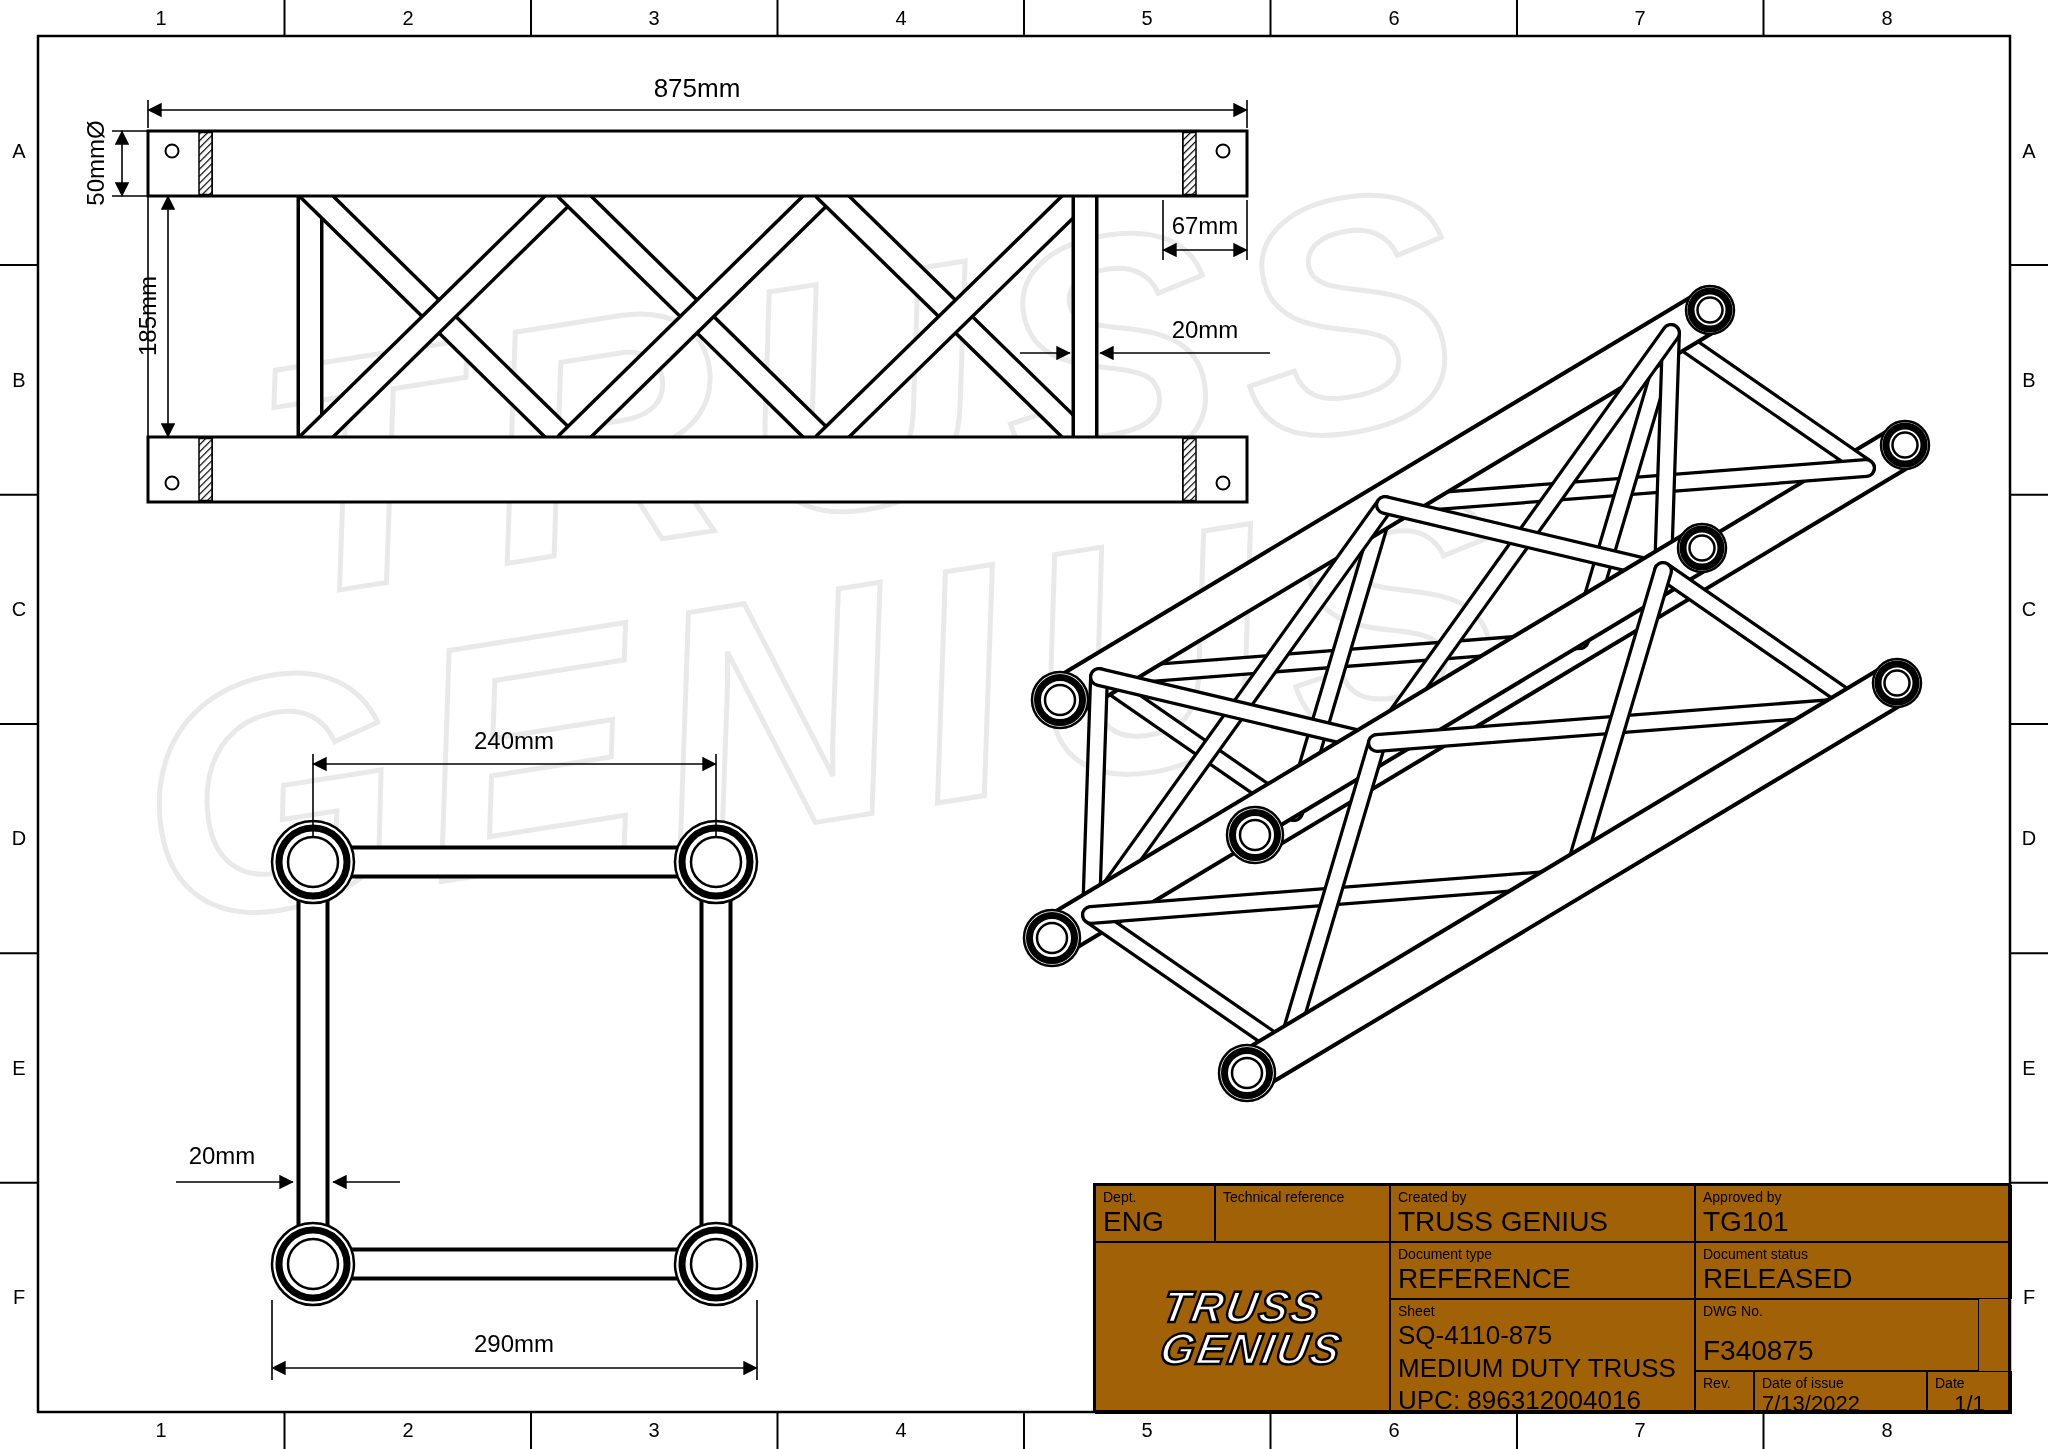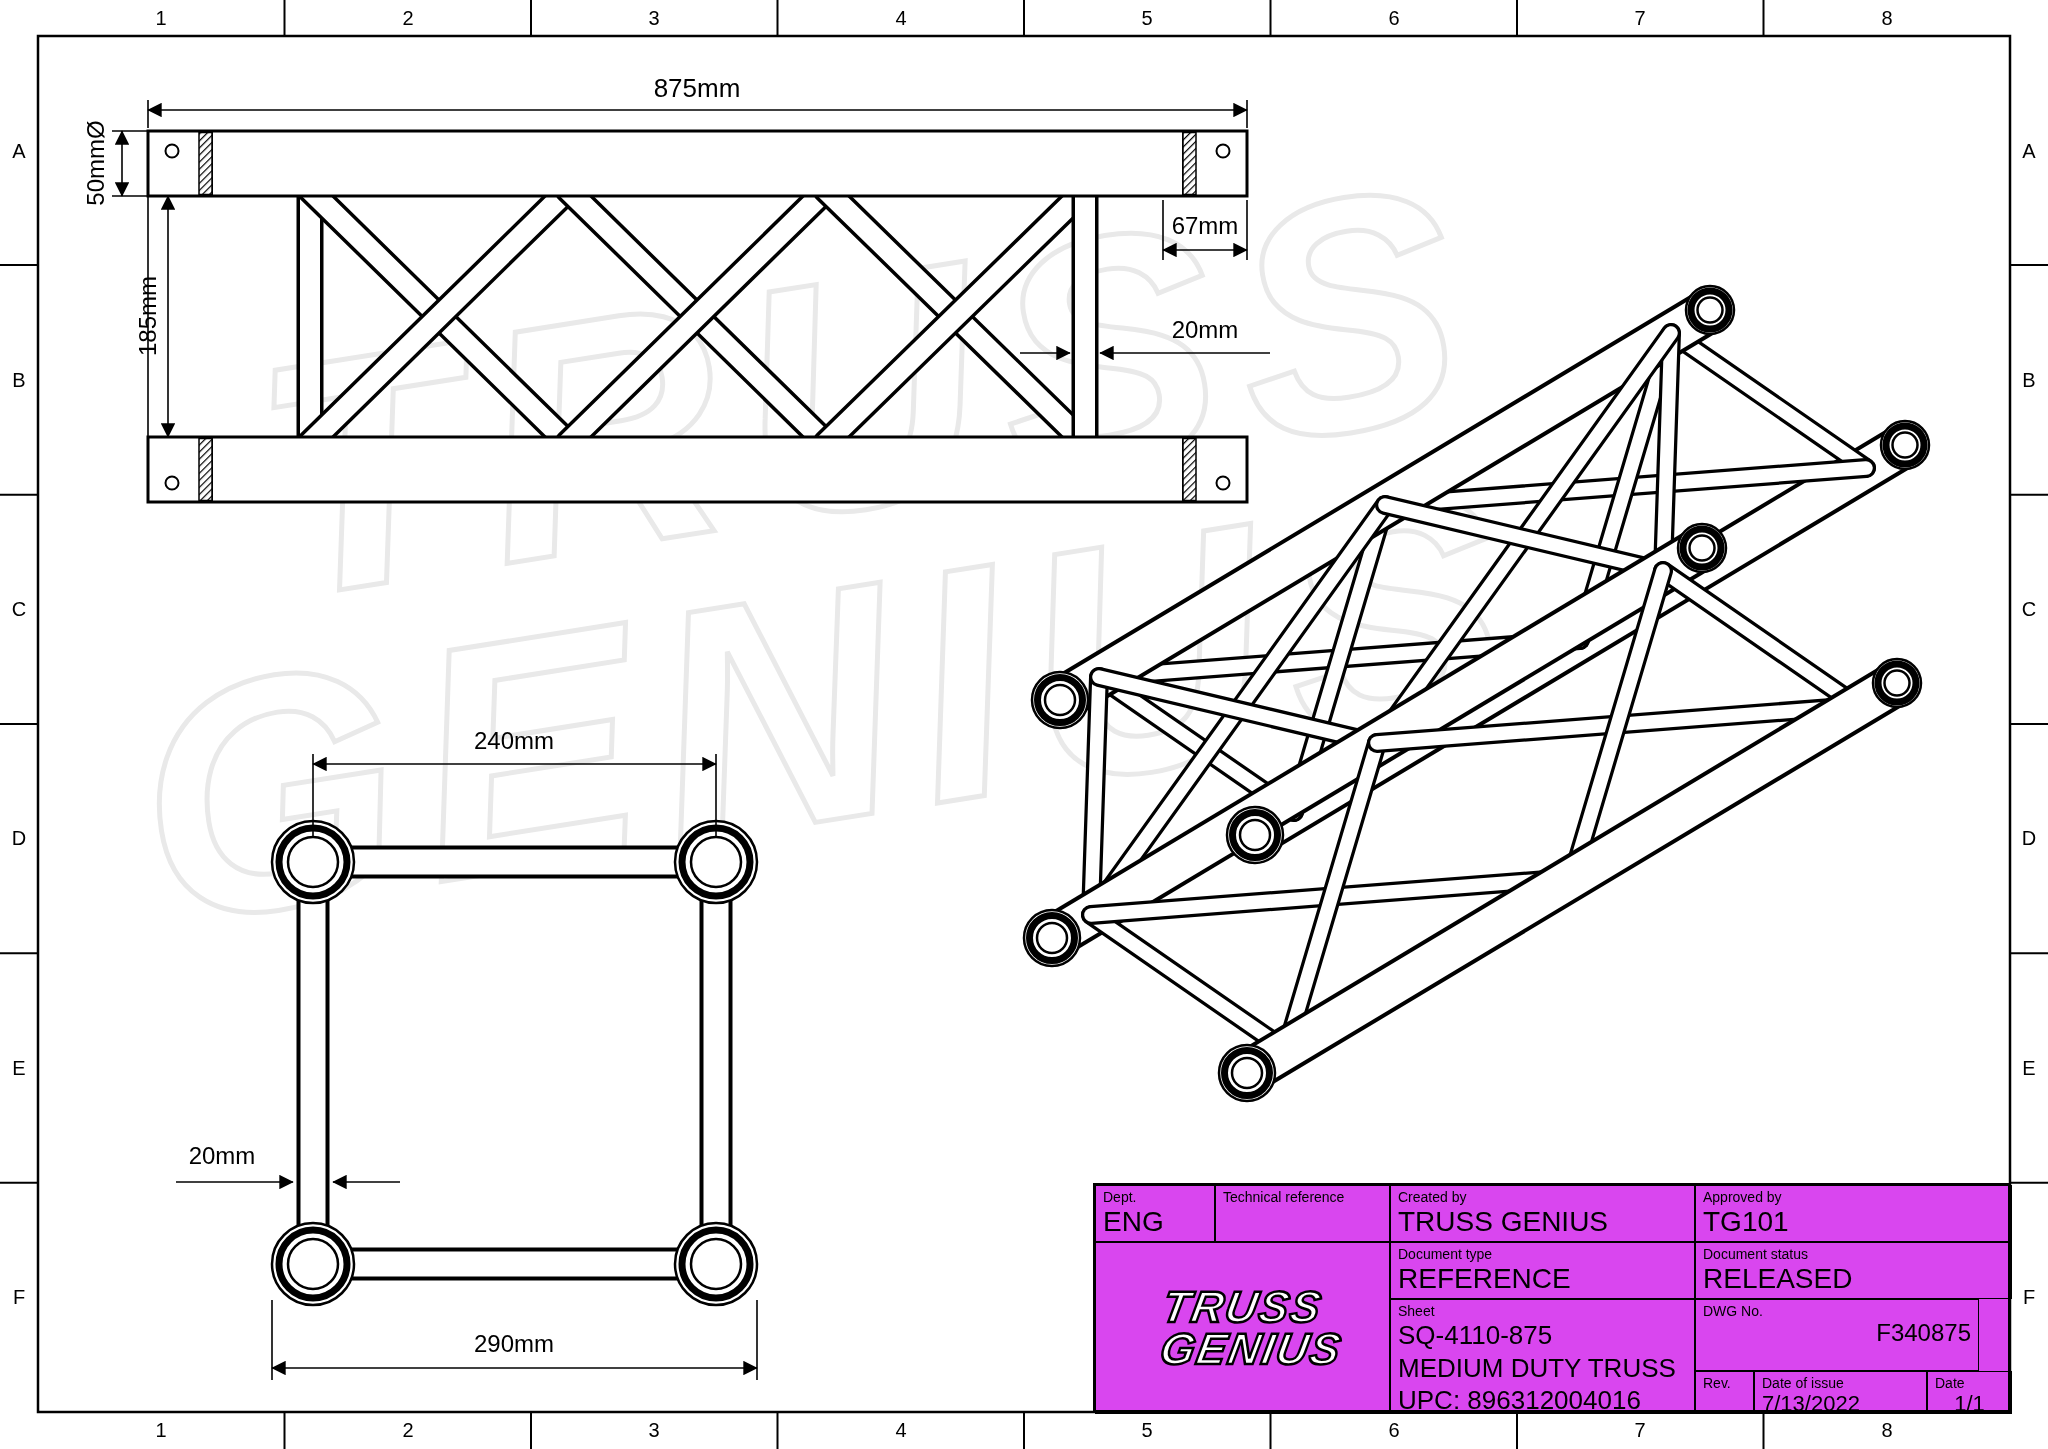--- a/index.html
+++ b/index.html
@@ -19,27 +19,27 @@
   .dim{stroke:#000;stroke-width:1.6;fill:none;}
   .dimt{font:24px "Liberation Sans",sans-serif;fill:#000;text-anchor:middle;dominant-baseline:middle;}
   .dimtL{font:26px "Liberation Sans",sans-serif;fill:#000;text-anchor:middle;dominant-baseline:middle;}
   .tB{stroke:#000;fill:none;stroke-linecap:round;}
   .tW{stroke:#fff;fill:none;stroke-linecap:round;}
   .ro{fill:#fff;stroke:#000;stroke-width:2.5;}
   .rb{fill:none;stroke:#000;stroke-width:7;}
   
   .glabel{position:absolute;z-index:3;font-size:20px;transform:translate(-50%,-50%);}
   
-  .tb{position:absolute;left:1093px;top:1183px;width:917px;height:229px;background:#d946ef;
+  .tb{position:absolute;left:1093px;top:1183px;width:917px;height:229px;background:#a16207;
       border:2.5px solid #000;box-sizing:border-box;z-index:2;}
   .cell{position:absolute;border:1.5px solid #000;box-sizing:border-box;padding:3px 7px;overflow:hidden;}
   .cl{font-size:14px;line-height:1.15;}
   .cv{font-size:28px;line-height:1.2;}
   .cv-title{font-size:26px;line-height:1.25;}
-  .cv-dwg{font-size:24px;text-align:right;margin-top:0;}
+  .cv-dwg{font-size:28px;text-align:left;margin-top:16px;}
   .cv-center{text-align:center;}
   .logo-cell{display:flex;flex-direction:column;align-items:center;justify-content:center;}
   .logo-line{font-style:italic;font-weight:900;font-size:44px;line-height:.95;letter-spacing:2px;
              color:#fff;-webkit-text-stroke:2.5px #000;transform:skewX(-10deg);}
   .logo-2{margin-left:18px;}
 </style>
 </head>
 <body>
 
 <div class="page">

